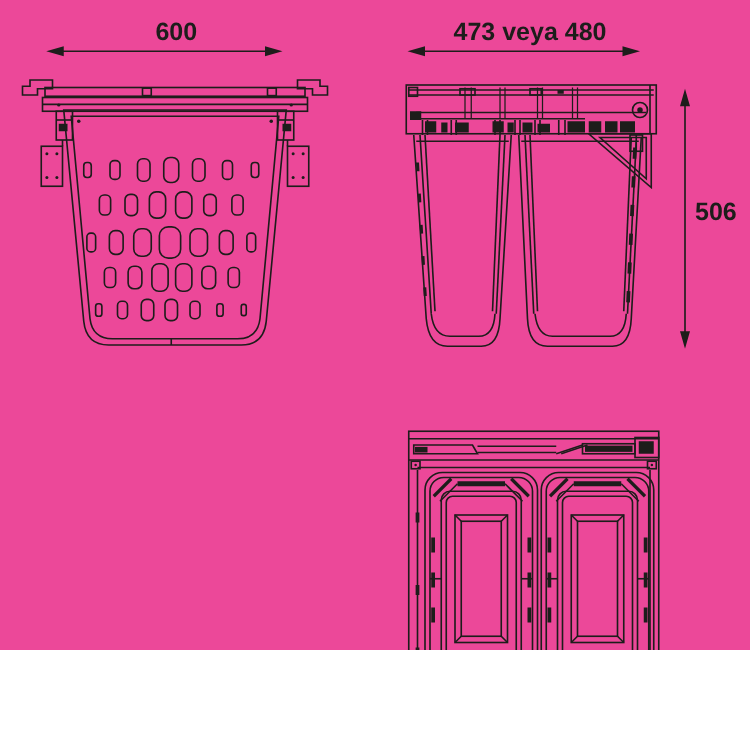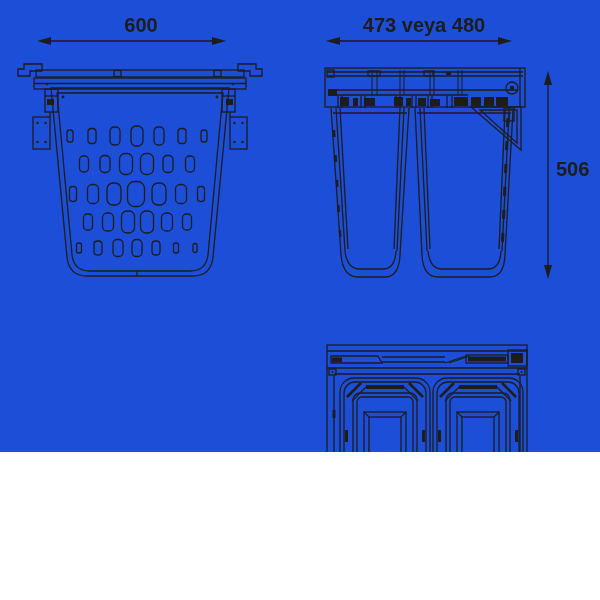--- a/index.html
+++ b/index.html
@@ -1,16 +1,16 @@
 <!DOCTYPE html>
 <html><head>
 <meta charset="utf-8">
 <style>
   html,body{margin:0;padding:0;background:#ffffff;}
-  .canvas{position:relative;width:600px;height:452px;background:#1d4ed8;overflow:hidden;
+  .canvas{position:relative;width:600px;height:520px;background:#ec4899;overflow:hidden;
           font-family:"Liberation Sans",sans-serif;}
   svg{display:block;}
   .ln{fill:none;stroke:#1d1d1b;stroke-width:1.3;}
   .thin{fill:none;stroke:#1d1d1b;stroke-width:1;}
   .ln2{fill:none;stroke:#1d1d1b;stroke-width:2.6;}
   .fill{fill:#1d1d1b;stroke:none;}
   .dash{fill:none;stroke:#1d1d1b;stroke-width:2.4;stroke-dasharray:7 18;}
   .dash2{fill:none;stroke:#1d1d1b;stroke-width:3;stroke-dasharray:9 14;}
   .dim{font-family:"Liberation Sans",sans-serif;font-size:20px;font-weight:bold;fill:#1d1d1b;}
 </style>

